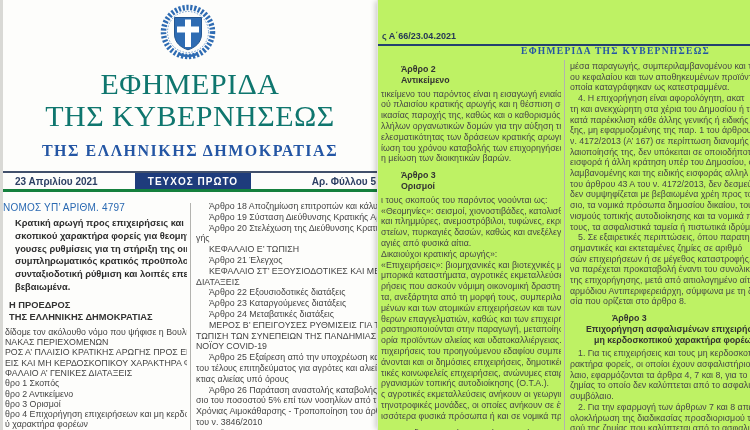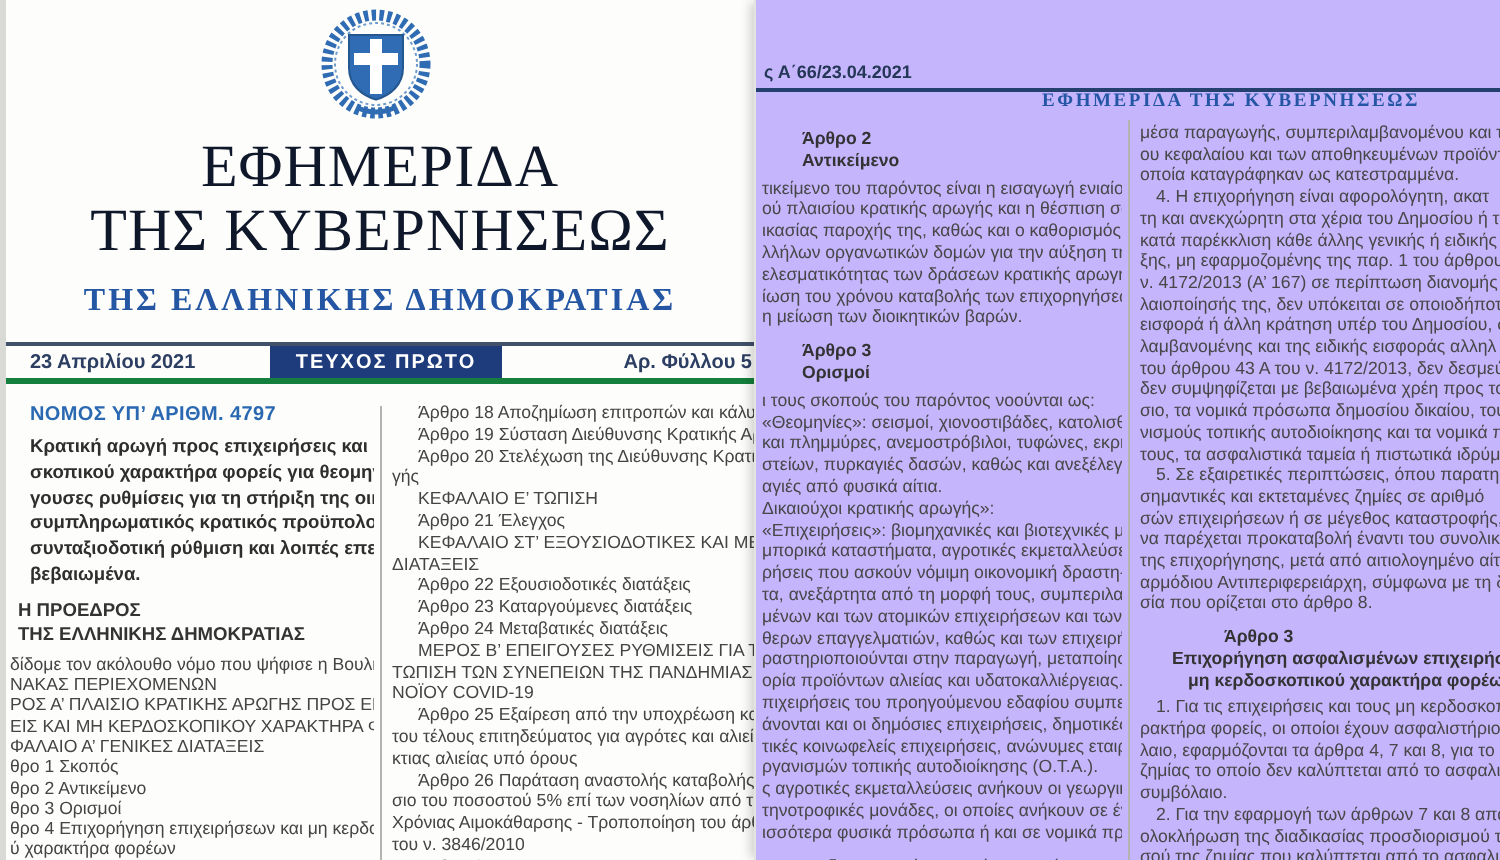--- a/index.html
+++ b/index.html
@@ -1,27 +1,27 @@
 <!DOCTYPE html>
 <html><head>
 <meta charset="utf-8">
 <style>
   html,body{margin:0;padding:0;background:#e9e9e6;}
   .stage{position:relative;width:750px;height:430px;overflow:hidden;background:#d9d9d5;
          font-family:"Liberation Sans",sans-serif;}
   .page{position:absolute;top:0;bottom:0;background:#fdfdfb;}
   .page-first{left:3px;width:374px;}
   .page-second{left:377px;width:373px;box-shadow:-3px 0 5px -1px rgba(0,0,0,.18);
-               border-left:1px solid #e3e3df;background:#c4b5fd;}
+               border-left:1px solid #e3e3df;background:#bef264;}
 
   
   .emblem{position:absolute;left:154px;top:2px;width:62px;height:62px;}
   .t1{position:absolute;left:0;width:374px;top:69px;text-align:center;
       font-family:"Liberation Serif",serif;font-size:30px;line-height:30px;
-      color:#0f172a;letter-spacing:.5px;white-space:nowrap;}
+      color:#0f766e;letter-spacing:.5px;white-space:nowrap;}
   .t2{top:101px;}
   .t3{position:absolute;left:0;width:374px;top:142px;text-align:center;
       font-family:"Liberation Serif",serif;font-weight:bold;font-size:16px;
       color:#2456a4;letter-spacing:1.5px;white-space:nowrap;}
 
   
   .datebar{position:absolute;left:0;right:0;top:171px;height:21px;
            border-top:2px solid #41506b;border-bottom:3px solid #15803d;box-sizing:border-box;}
   .datebar .date{position:absolute;left:12px;top:3px;font-size:10px;font-weight:bold;color:#2c3f63;}
   .datebar .issue-box{position:absolute;left:132px;top:0;bottom:0;width:116px;background:#1e3c7c;
@@ -38,21 +38,21 @@
   .ind20{padding-left:20px;}
   .ind24{padding-left:24px;}
   .ind42{padding-left:42px;}
   .head{font-weight:bold;color:#333;}
   .gap{margin-top:6px;}
   .gap2{margin-top:3px;}
   .faint{opacity:.55;}
 
   
   .colA{position:absolute;left:0;top:202px;width:184px;height:228px;overflow:hidden;}
-  .law-num{padding-left:12px;font-size:10px;font-weight:bold;color:#2a69b2;
+  .law-num{padding-left:0;font-size:10px;font-weight:normal;color:#2a69b2;
            letter-spacing:.2px;margin-bottom:4px;white-space:nowrap;}
   .law-title{padding-left:12px;font-size:9.3px;font-weight:bold;color:#2e2e2e;line-height:12.8px;}
   .issuer{padding-left:6px;margin-top:5px;margin-bottom:4px;
           font-size:9.3px;font-weight:bold;color:#333;line-height:12px;}
   .toc{padding-left:2px;font-size:8.8px;color:#444;line-height:10.3px;}
 
   .divider-a{position:absolute;left:187px;top:203px;height:227px;width:1px;background:#b3b3af;}
   .colB{position:absolute;left:193px;top:201px;width:181px;height:229px;overflow:hidden;
         font-size:8.8px;color:#444;line-height:10.8px;}
 

